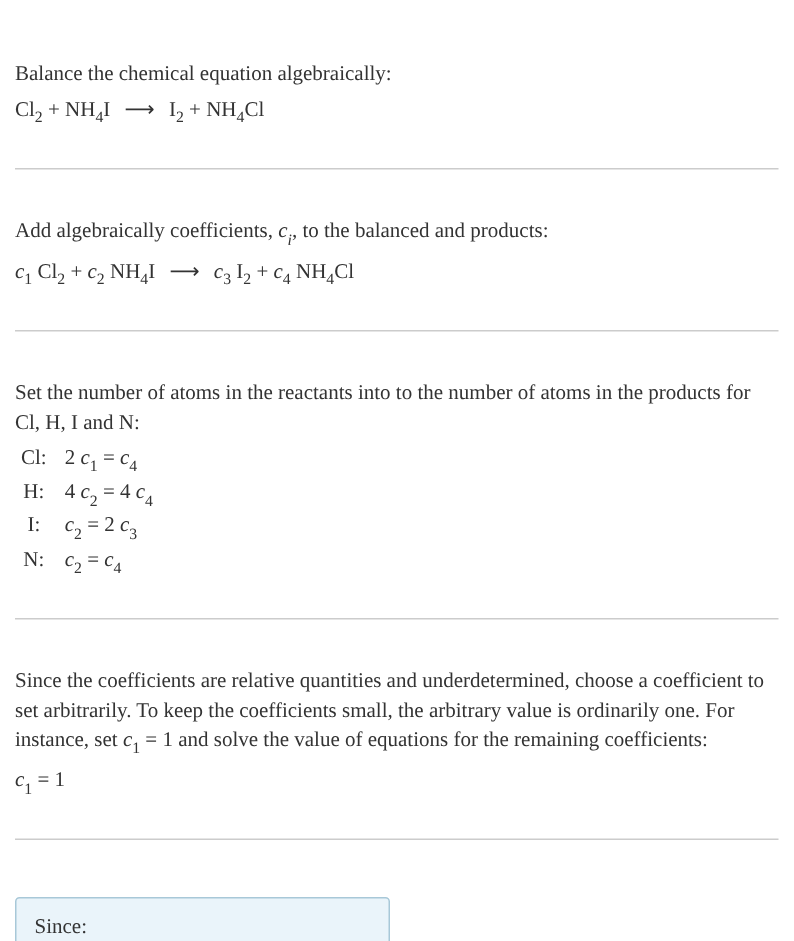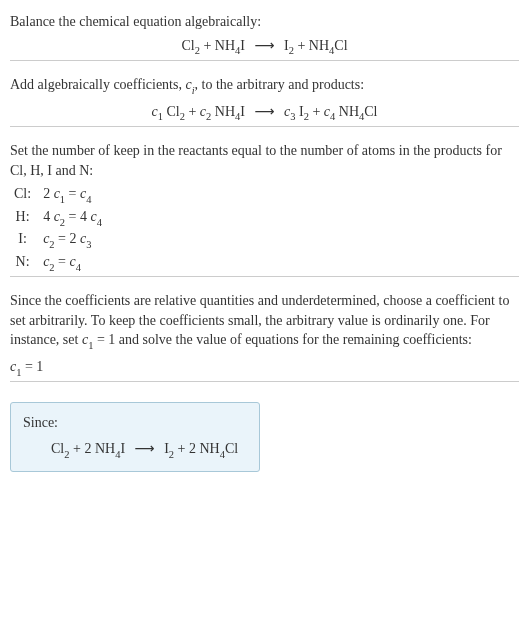--- a/index.html
+++ b/index.html
@@ -10,41 +10,41 @@
     body {
       font-family: Georgia, 'Times New Roman', serif;
       background: #ffffff;
       color: #333333;
       width: 529px;
       padding: 8px 10px;
       font-size: 14px;
       line-height: 1.4;
     }
     .section {
-      padding: 4px 0 2px 0;
+      padding: 4px 0 26px 0;
       border-bottom: 1px solid #cccccc;
       margin-bottom: 10px;
+      margin-top: 28px;
     }
     .section:last-of-type {
       border-bottom: none;
       margin-bottom: 0;
     }
     .sub {
       font-size: 0.75em;
       vertical-align: sub;
       position: relative;
       top: 0.1em;
     }
     .arrow {
       display: inline-block;
       margin: 0 6px;
     }
     .equation {
       margin-top: 4px;
-      text-align: center;
     }
     .eq-table {
       margin-top: 4px;
       border-collapse: collapse;
     }
     .eq-table td {
       padding: 0 4px;
       vertical-align: baseline;
     }
     .eq-table td.label {
@@ -83,35 +83,35 @@
   <div>Balance the chemical equation algebraically:</div>
   <div class="equation">
     <span><span>Cl</span><span class="sub">2</span></span><span> + </span><span><span>NH</span><span class="sub">4</span><span>I</span></span>
     <span class="arrow">⟶</span>
     <span><span>I</span><span class="sub">2</span></span><span> + </span><span><span>NH</span><span class="sub">4</span><span>Cl</span></span>
   </div>
 </div>
 
 <div class="section">
   <div>
-    <span>Add algebraically coefficients, </span><span class="italic">c</span><span class="sub italic">i</span><span>, to the arbitrary and products:</span>
+    <span>Add algebraically coefficients, </span><span class="italic">c</span><span class="sub italic">i</span><span>, to the balanced and products:</span>
   </div>
   <div class="equation">
     <span><span class="italic">c</span><span class="sub">1</span></span>
     <span> <span>Cl</span><span class="sub">2</span></span><span> + </span><span><span class="italic">c</span><span class="sub">2</span></span>
     <span> <span>NH</span><span class="sub">4</span><span>I</span></span>
     <span class="arrow">⟶</span>
     <span><span class="italic">c</span><span class="sub">3</span></span>
     <span> <span>I</span><span class="sub">2</span></span><span> + </span><span><span class="italic">c</span><span class="sub">4</span></span>
     <span> <span>NH</span><span class="sub">4</span><span>Cl</span></span>
   </div>
 </div>
 
 <div class="section">
-  <div>Set the number of keep in the reactants equal to the number of atoms in the products for Cl, H, I and N:</div>
+  <div>Set the number of atoms in the reactants into to the number of atoms in the products for Cl, H, I and N:</div>
   <table class="eq-table">
     <tbody>
         <tr>
       <td class="label">Cl:</td>
       <td><span>2 </span><span class="italic">c</span><span class="sub">1</span><span> = </span><span class="italic">c</span><span class="sub">4</span></td>
     </tr>
     <tr>
       <td class="label">H:</td>
       <td><span>4 </span><span class="italic">c</span><span class="sub">2</span><span> = </span><span>4 </span><span class="italic">c</span><span class="sub">4</span></td>
     </tr>

